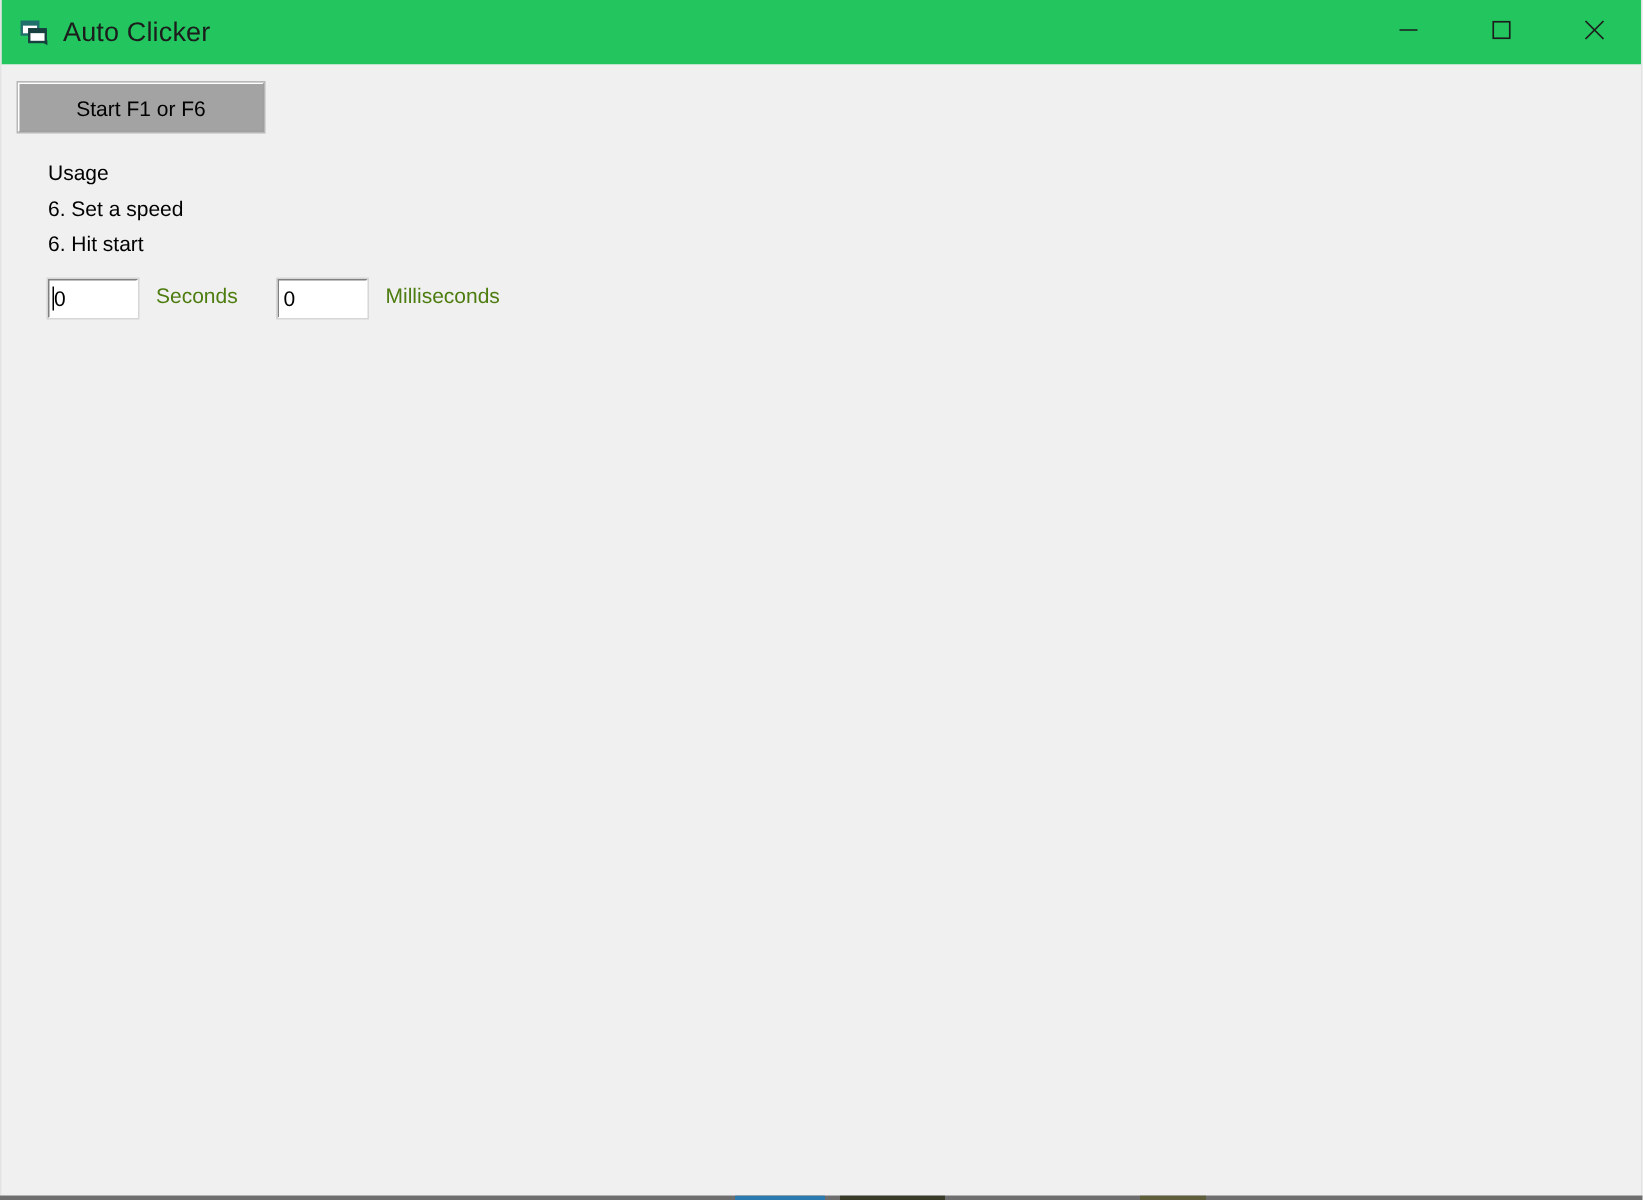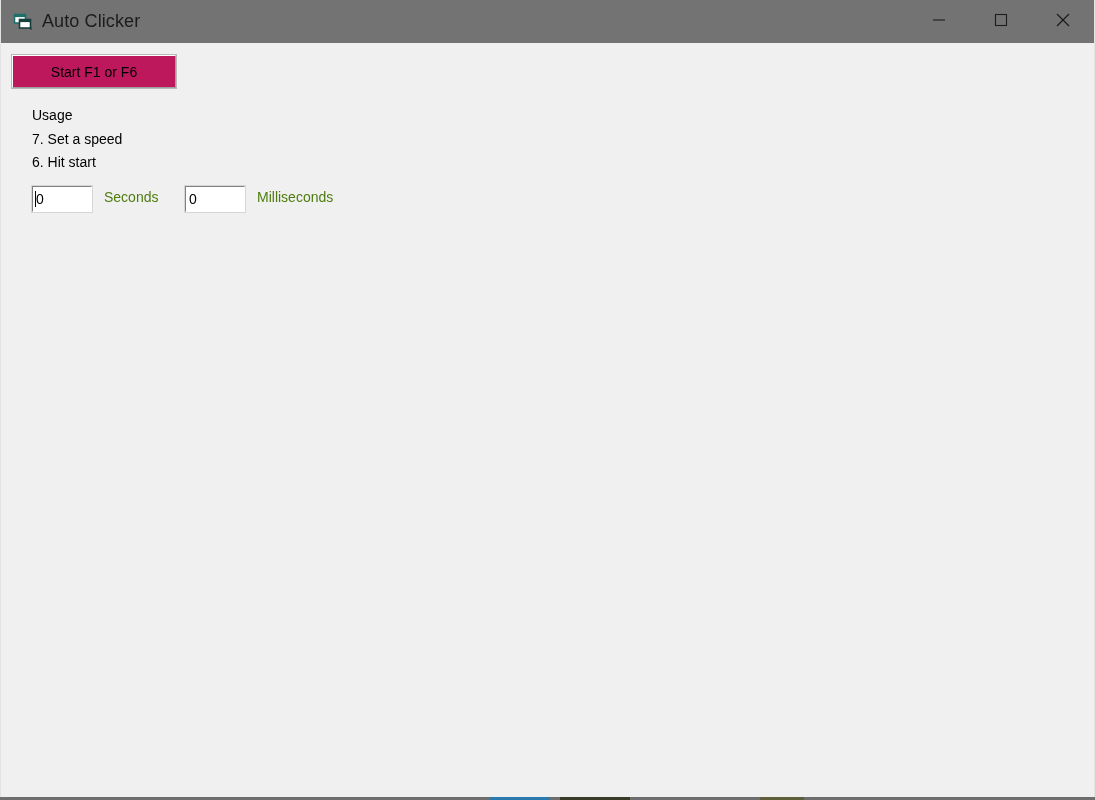--- a/index.html
+++ b/index.html
@@ -29,21 +29,21 @@
     overflow: hidden;
   }
 
   
   .titlebar {
     position: absolute;
     left: 0;
     top: 0;
     width: 100%;
     height: 43px;
-    background: #737373;
+    background: #22c55e;
     box-sizing: border-box;
   }
 
   .title-left {
     position: absolute;
     left: 12px;
     top: 0;
     height: 43px;
     display: flex;
     align-items: center;
@@ -93,21 +93,21 @@
     top: 43px;
     width: 100%;
     bottom: 0;
     background: #f0f0f0;
   }
 
   
   .vb-button {
     position: absolute;
     height: 33px;
-    background: #be185d;
+    background: #a3a3a3;
     border-top: 1px solid #ffffff;
     border-left: 1px solid #ffffff;
     border-right: 1px solid #a0a0a0;
     border-bottom: 1px solid #a0a0a0;
     outline: 1px solid #b8b8b8;
     box-sizing: border-box;
     font-family: "Liberation Sans", sans-serif;
     font-size: 14px;
     color: #000000;
     display: flex;
@@ -248,21 +248,21 @@
     </div>
   </div>
 
   <div class="client">
 
     <button class="vb-button" id="btn-start">Start F1 or F6</button>
 
 
     <div class="usage-block">
       <div class="usage-line">Usage</div>
-      <div class="usage-line">7. Set a speed</div>
+      <div class="usage-line">6. Set a speed</div>
       <div class="usage-line">6. Hit start</div>
     </div>
 
     <div class="speed-row">
 
       <div class="vb-input" id="input-seconds"><span class="caret"></span><span>0</span></div>
 
       <div class="field-label" id="label-seconds">Seconds</div>
 
       <div class="vb-input" id="input-milliseconds"><span>0</span></div>

